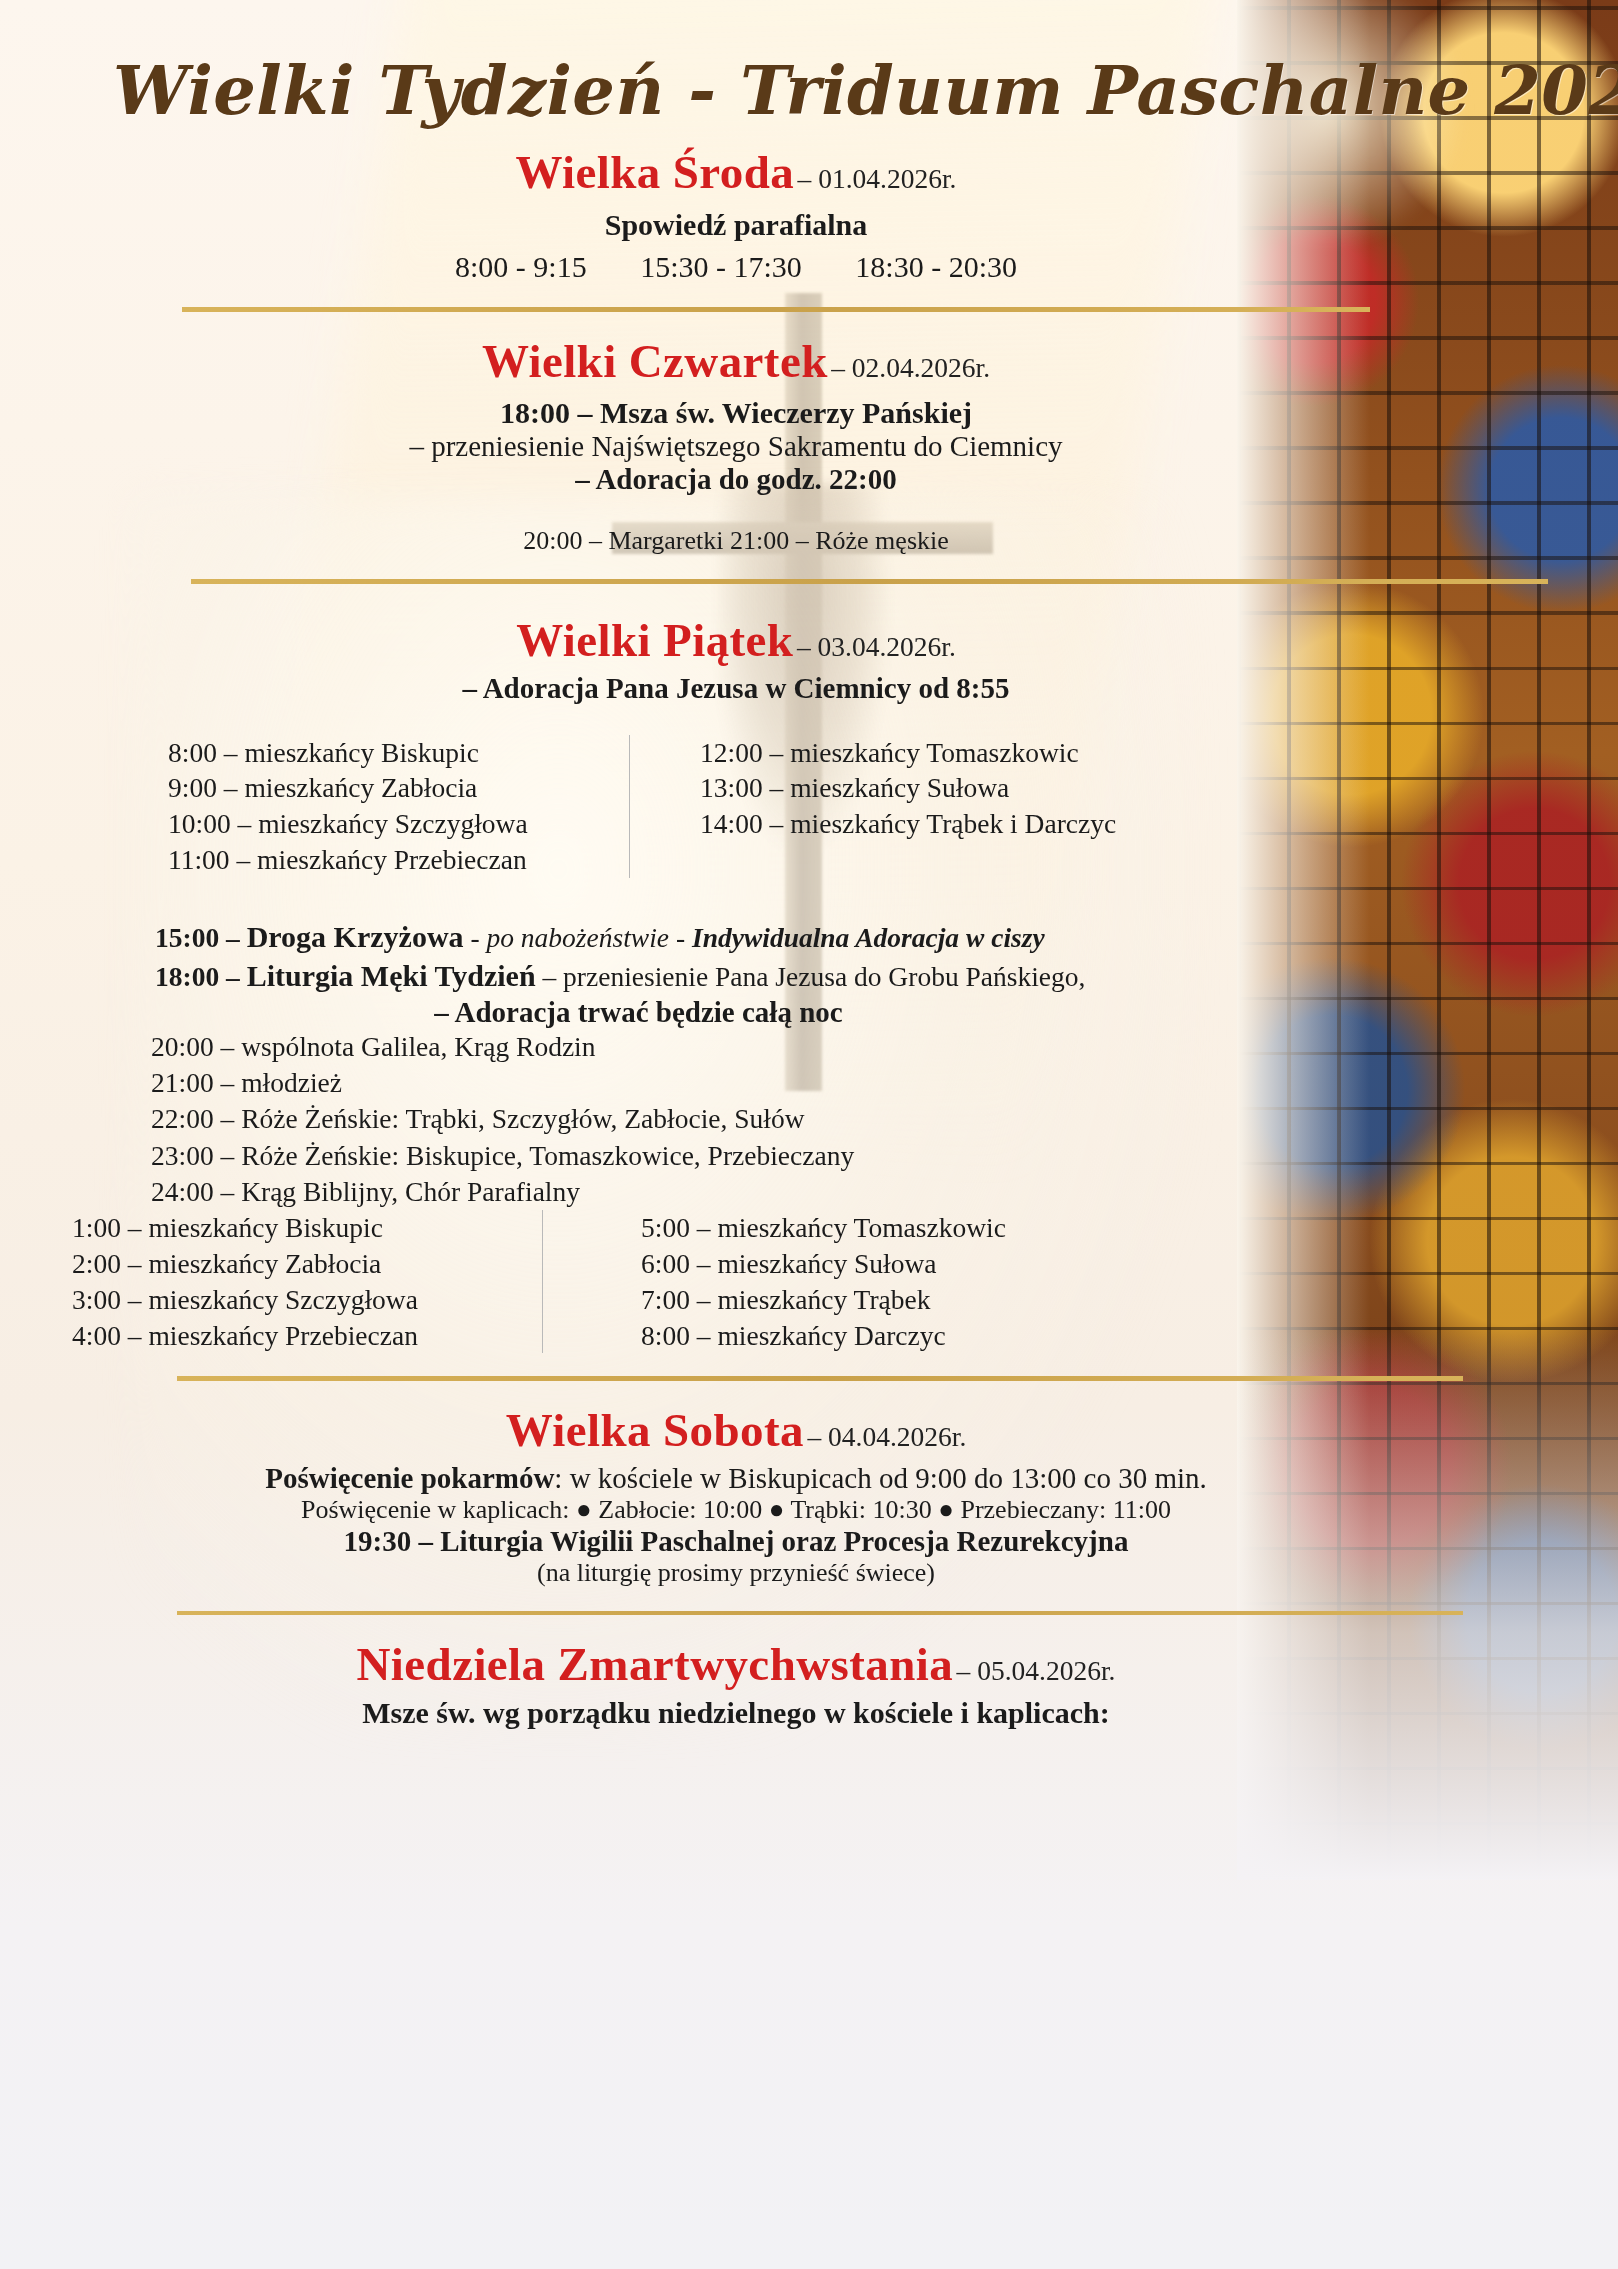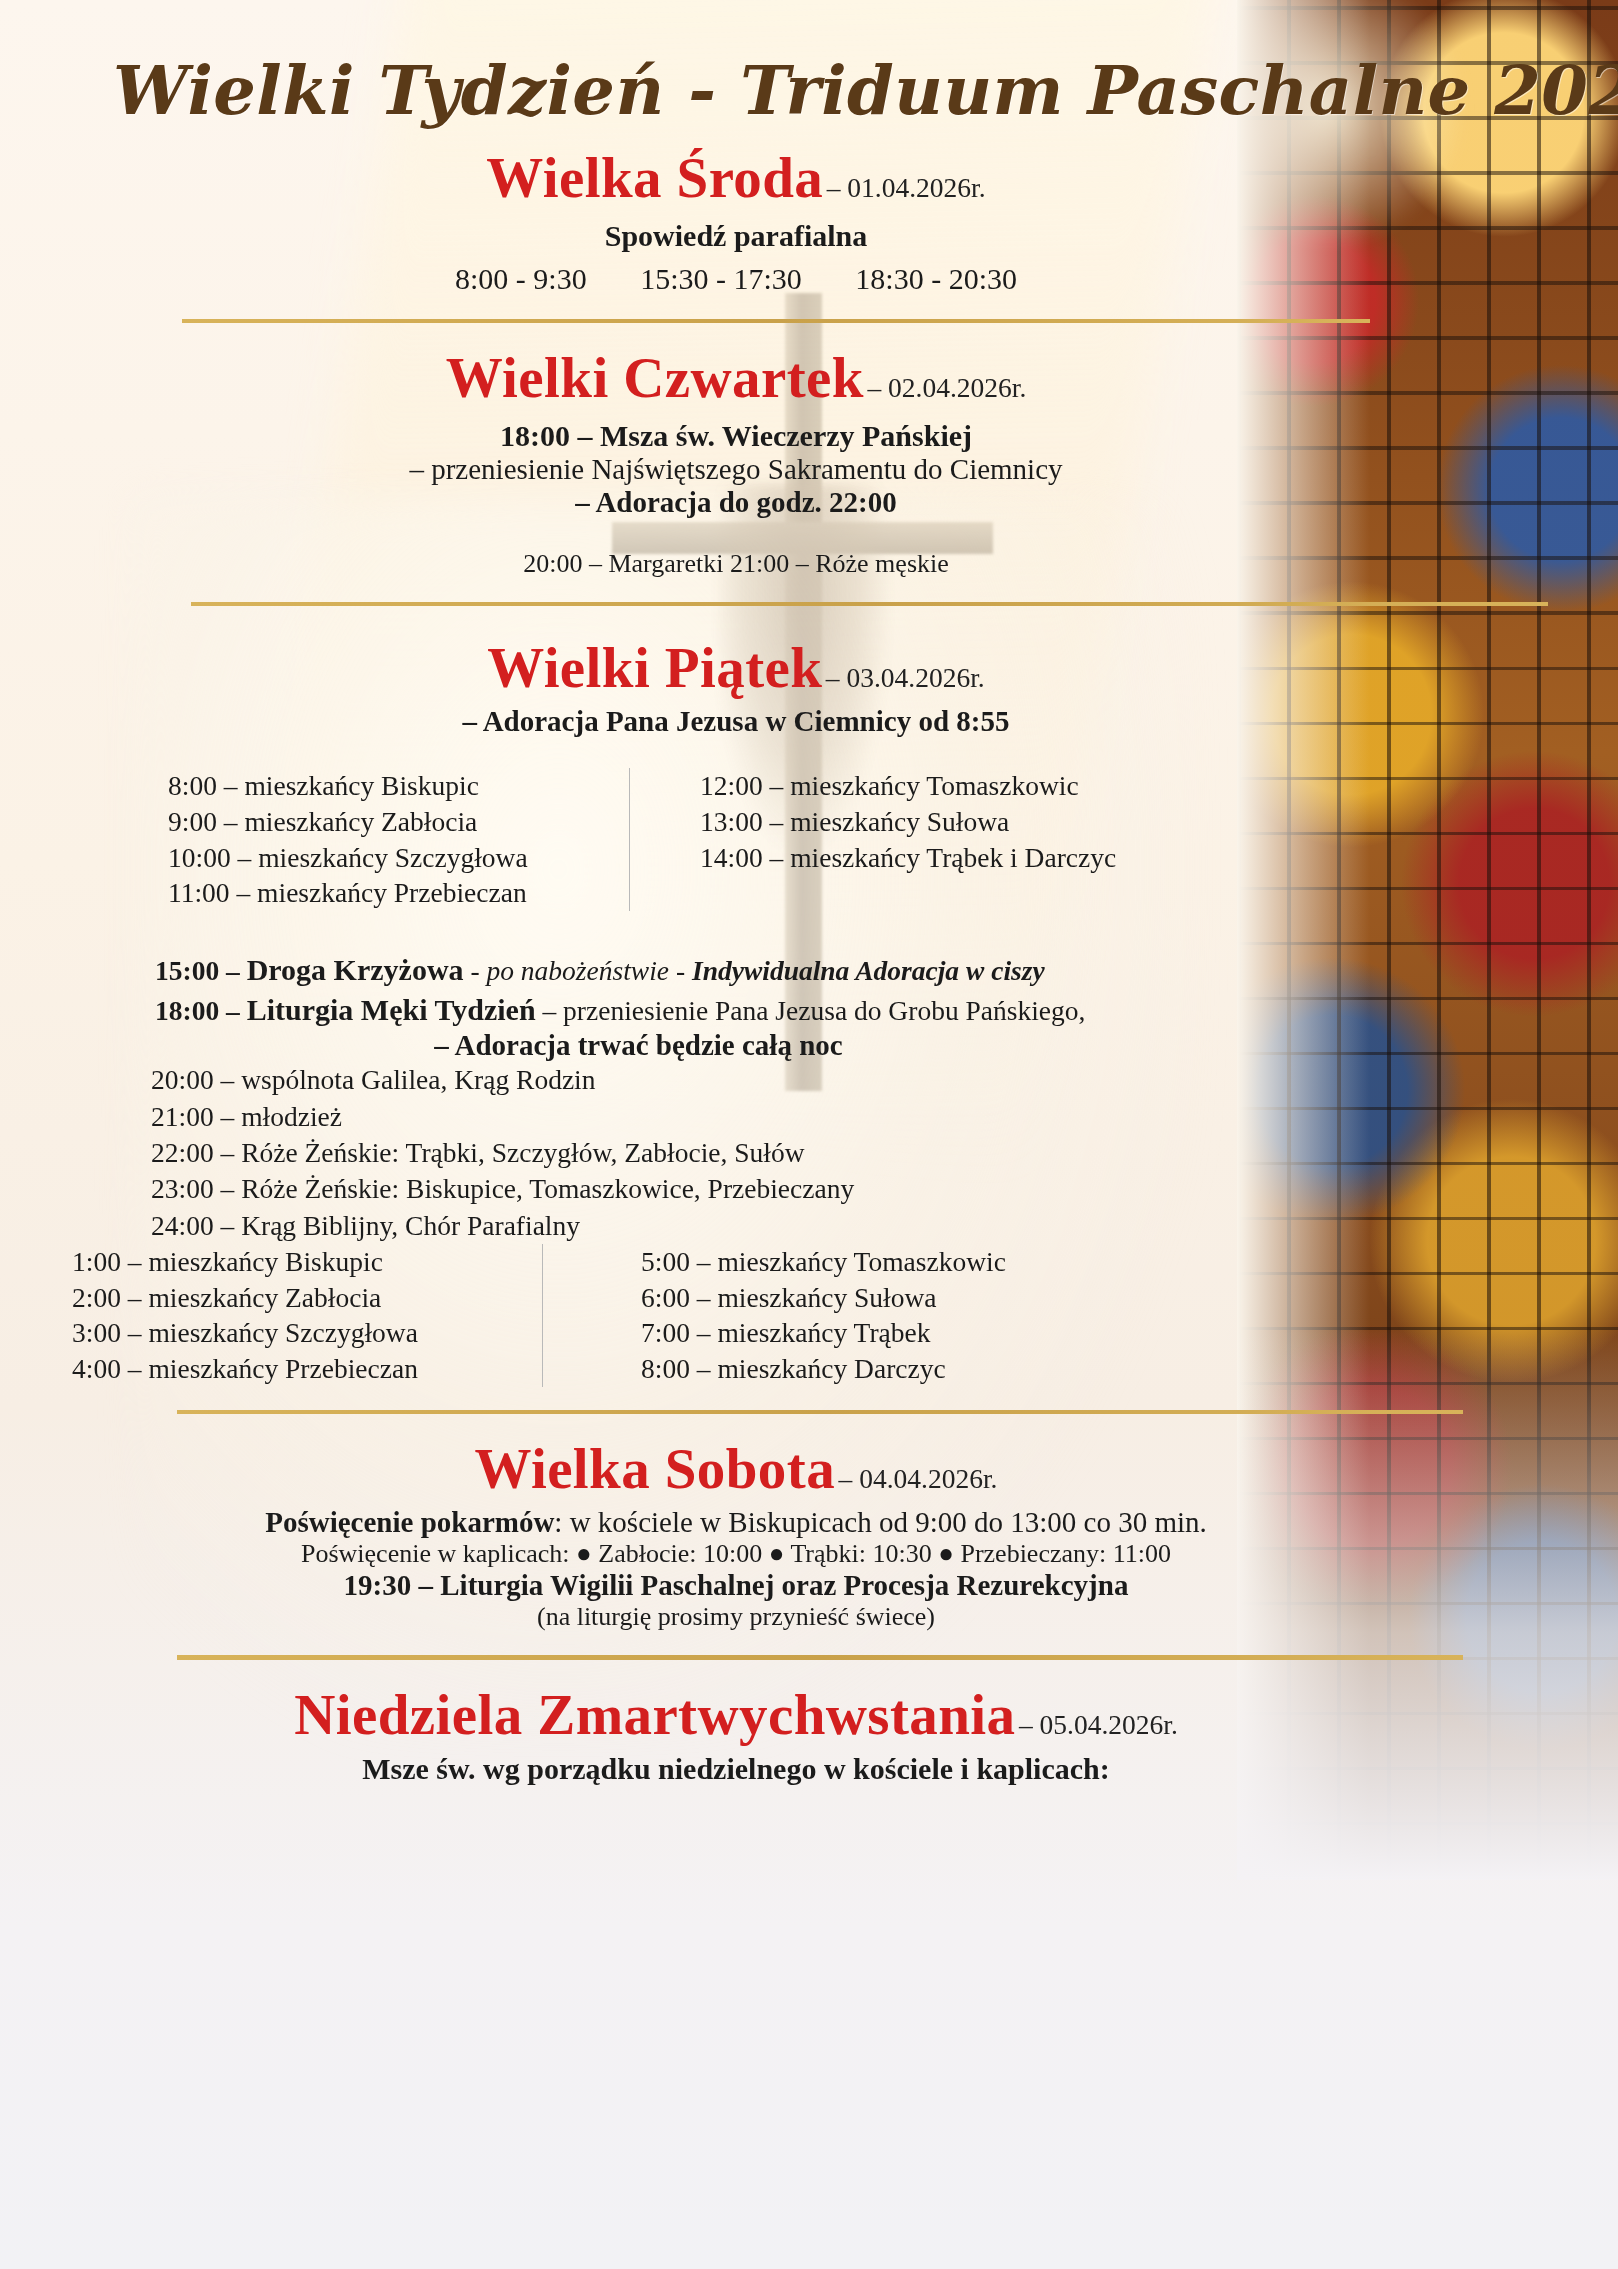--- a/index.html
+++ b/index.html
@@ -138,21 +138,21 @@
     text-shadow: 0.9px 0.9px 0 rgba(255,255,255,0.5);
     white-space: nowrap;
   }
 
   .day-head {
     text-align: center;
     margin: 0;
     line-height: 1.12;
   }
   .day-name {
-    font-size: 57px;
+    font-size: 47px;
     font-weight: 700;
     color: #d31f1f;
     letter-spacing: 0.4px;
   }
   .day-date {
     font-size: 27.5px;
     font-weight: 400;
     color: #222222;
   }
 
@@ -257,21 +257,21 @@
     <div class="gap-18"></div>
 
     <div class="day-head">
       <span class="day-name">Wielka Środa</span>
       <span class="day-date">– 01.04.2026r.</span>
     </div>
     <div class="gap-10"></div>
     <div class="line s34 l-bold">Spowiedź parafialna</div>
     <div class="gap-10"></div>
     <div class="times-row">
-      <span>8:00 - 9:30</span>
+      <span>8:00 - 9:15</span>
       <span>15:30 - 17:30</span>
       <span>18:30 - 20:30</span>
     </div>
 
     <div class="rule rule-1"></div>
 
     <div class="gap-26"></div>
     <div class="day-head">
       <span class="day-name">Wielki Czwartek</span>
       <span class="day-date">– 02.04.2026r.</span>

